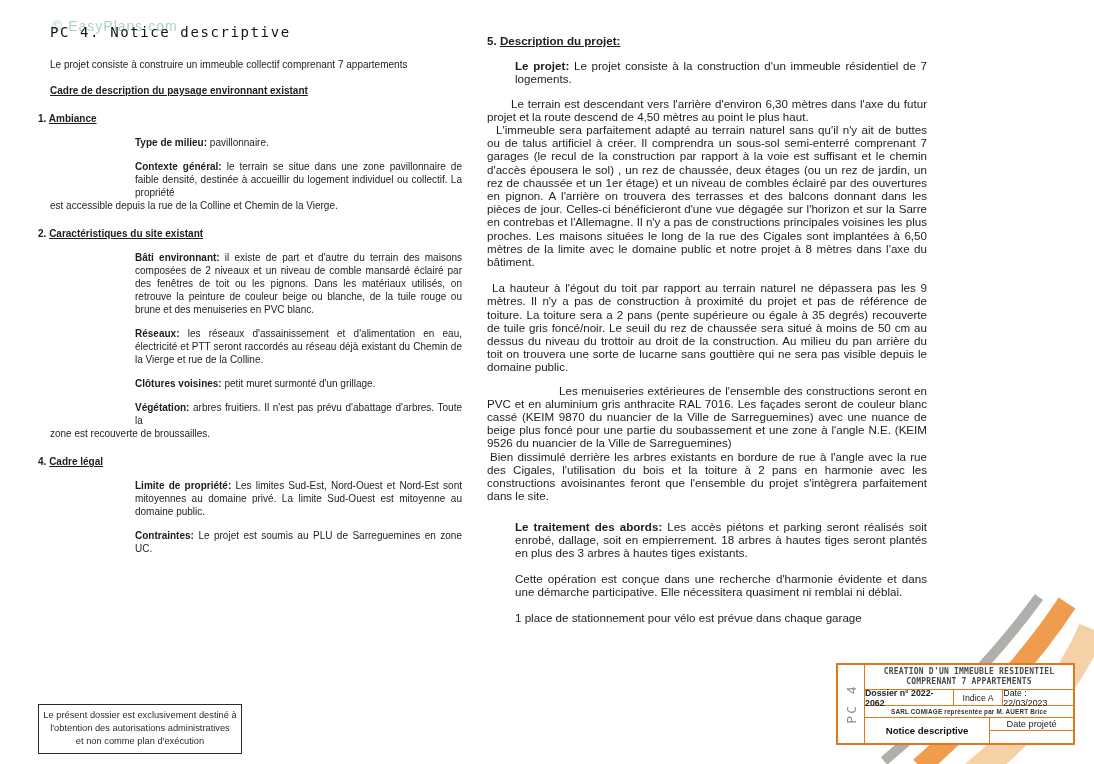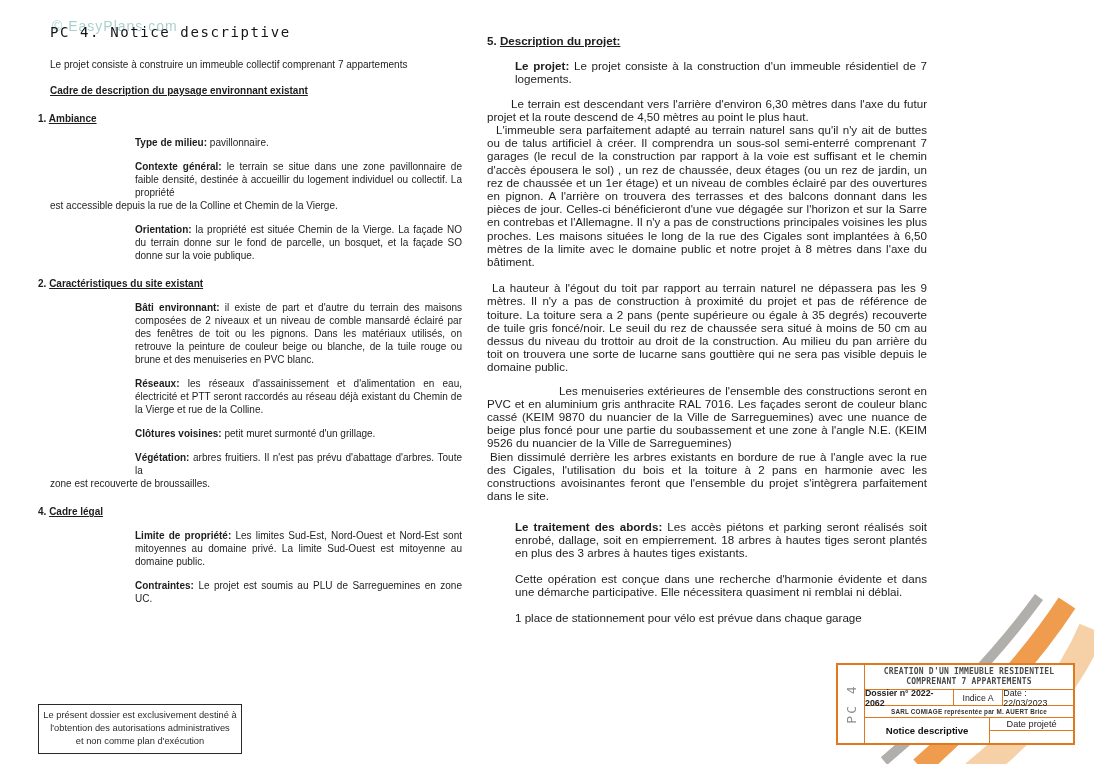--- a/index.html
+++ b/index.html
@@ -113,21 +113,20 @@
     <div class="frame-heading">Cadre de description du paysage environnant existant</div>
 
     <div>
       <div class="sec-h">
         <span class="sec-num">1.</span>
         <span class="sec-t">Ambiance</span>
       </div>
       <p class="item"><b>Type de milieu:</b> <span>pavillonnaire.</span></p>
       <p class="item"><b>Contexte général:</b> <span>le terrain se situe dans une zone pavillonnaire de faible densité, destinée à accueillir du logement individuel ou collectif. La propriété</span></p>
       <p class="cont">est accessible depuis la rue de la Colline et Chemin de la Vierge.</p>
-      <p class="item"><b>Orientation:</b> <span>la propriété est située Chemin de la Vierge. La façade NO du terrain donne sur le fond de parcelle, un bosquet, et la façade SO donne sur la voie publique.</span></p>
     </div>
 
     <div>
       <div class="sec-h">
         <span class="sec-num">2.</span>
         <span class="sec-t">Caractéristiques du site existant</span>
       </div>
       <p class="item"><b>Bâti environnant:</b> <span>il existe de part et d'autre du terrain des maisons composées de 2 niveaux et un niveau de comble mansardé éclairé par des fenêtres de toit ou les pignons. Dans les matériaux utilisés, on retrouve la peinture de couleur beige ou blanche, de la tuile rouge ou brune et des menuiseries en PVC blanc.</span></p>
       <p class="item"><b>Réseaux:</b> <span>les réseaux d'assainissement et d'alimentation en eau, électricité et PTT seront raccordés au réseau déjà existant du Chemin de la Vierge et rue de la Colline.</span></p>
       <p class="item"><b>Clôtures voisines:</b> <span>petit muret surmonté d'un grillage.</span></p>

